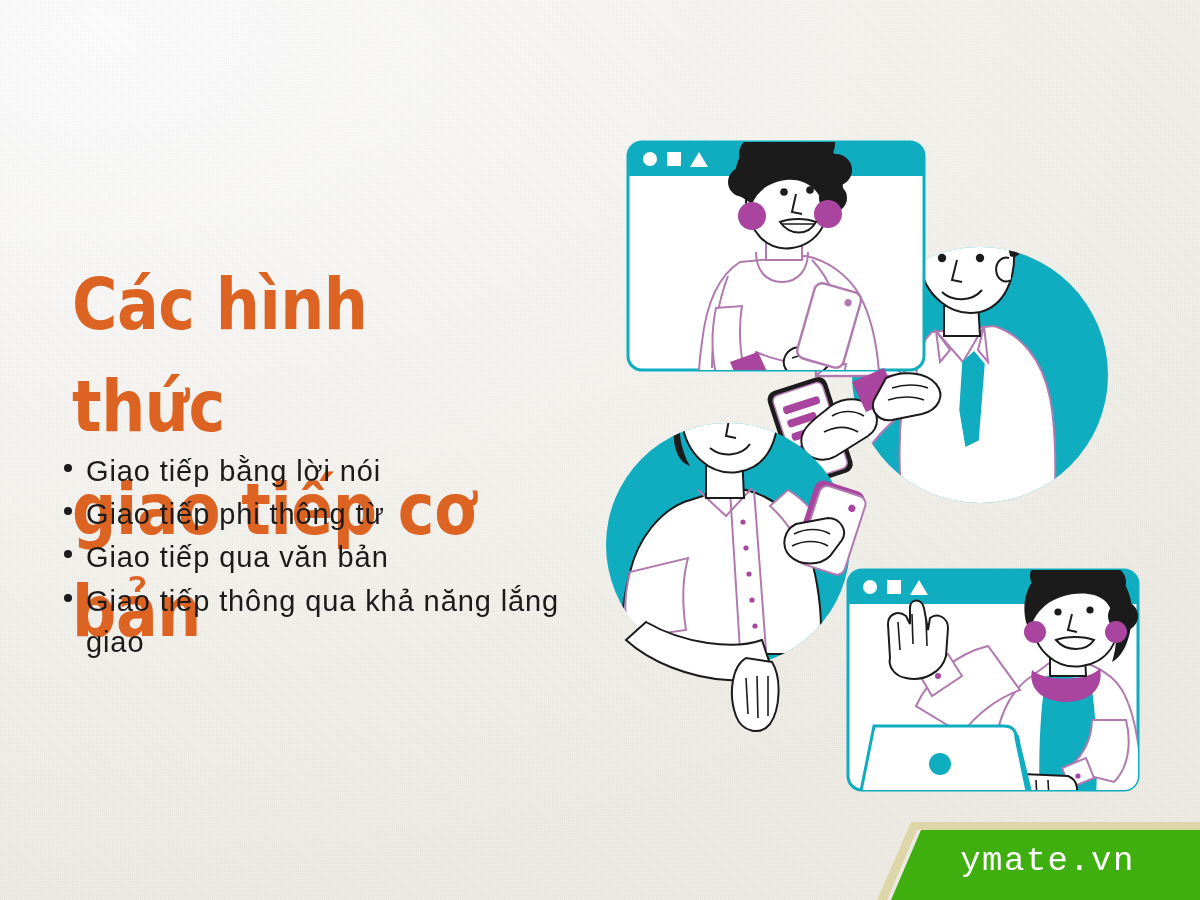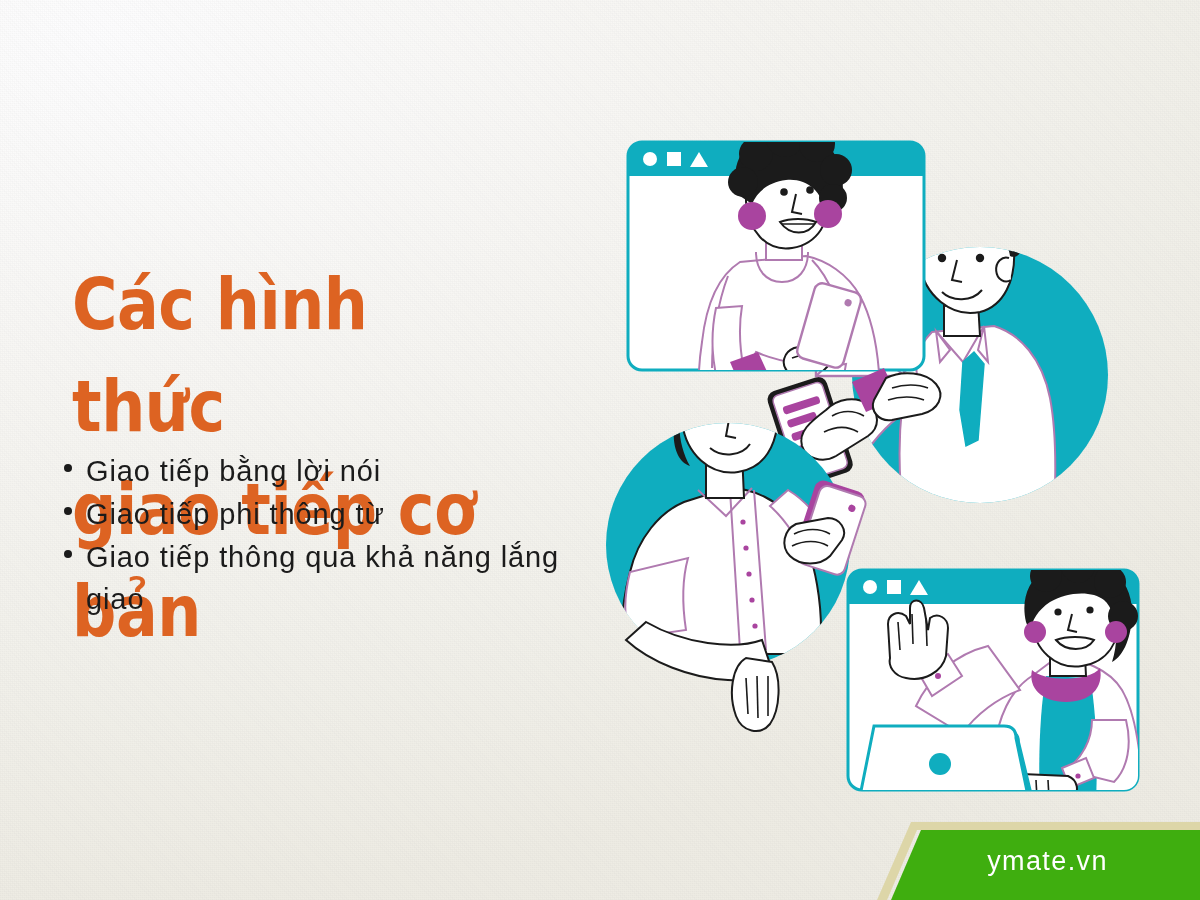--- a/index.html
+++ b/index.html
@@ -61,22 +61,22 @@
 
   
   #brand{
     position:absolute;right:0;bottom:0;width:345px;height:78px;
   }
   #brand svg{display:block;width:345px;height:78px;}
   #brand-text{
     position:absolute;left:0;right:0;top:0;bottom:0;
     display:flex;align-items:center;justify-content:center;
     padding-left:40px;
-    color:#ffffff;font-size:27px;letter-spacing:1.4px;
-    font-family:Liberation Sans, sans-serif;
+    color:#ffffff;font-size:34px;letter-spacing:1.4px;
+    font-family:Liberation Mono, monospace;
   }
 </style>
 </head>
 <body>
 
 <div id="poster">
 
   <div id="noise"></div>
 
   <div id="textcol">
@@ -89,20 +89,24 @@
       <li class="bullet-row">
         <span class="bullet-dot"><i></i></span>
         <span class="bullet-text">Giao tiếp bằng lời nói</span>
       </li>
 
       <li class="bullet-row">
         <span class="bullet-dot"><i></i></span>
         <span class="bullet-text">Giao tiếp phi thông từ</span>
       </li>
 
+      <li class="bullet-row">
+        <span class="bullet-dot"><i></i></span>
+        <span class="bullet-text">Giao tiếp qua văn bản</span>
+      </li>
 
       <li class="bullet-row">
         <span class="bullet-dot"><i></i></span>
         <span class="bullet-text">Giao tiếp thông qua khả năng lắng giao</span>
       </li>
 
     </ul>
   </div>
 
   <div id="art">

